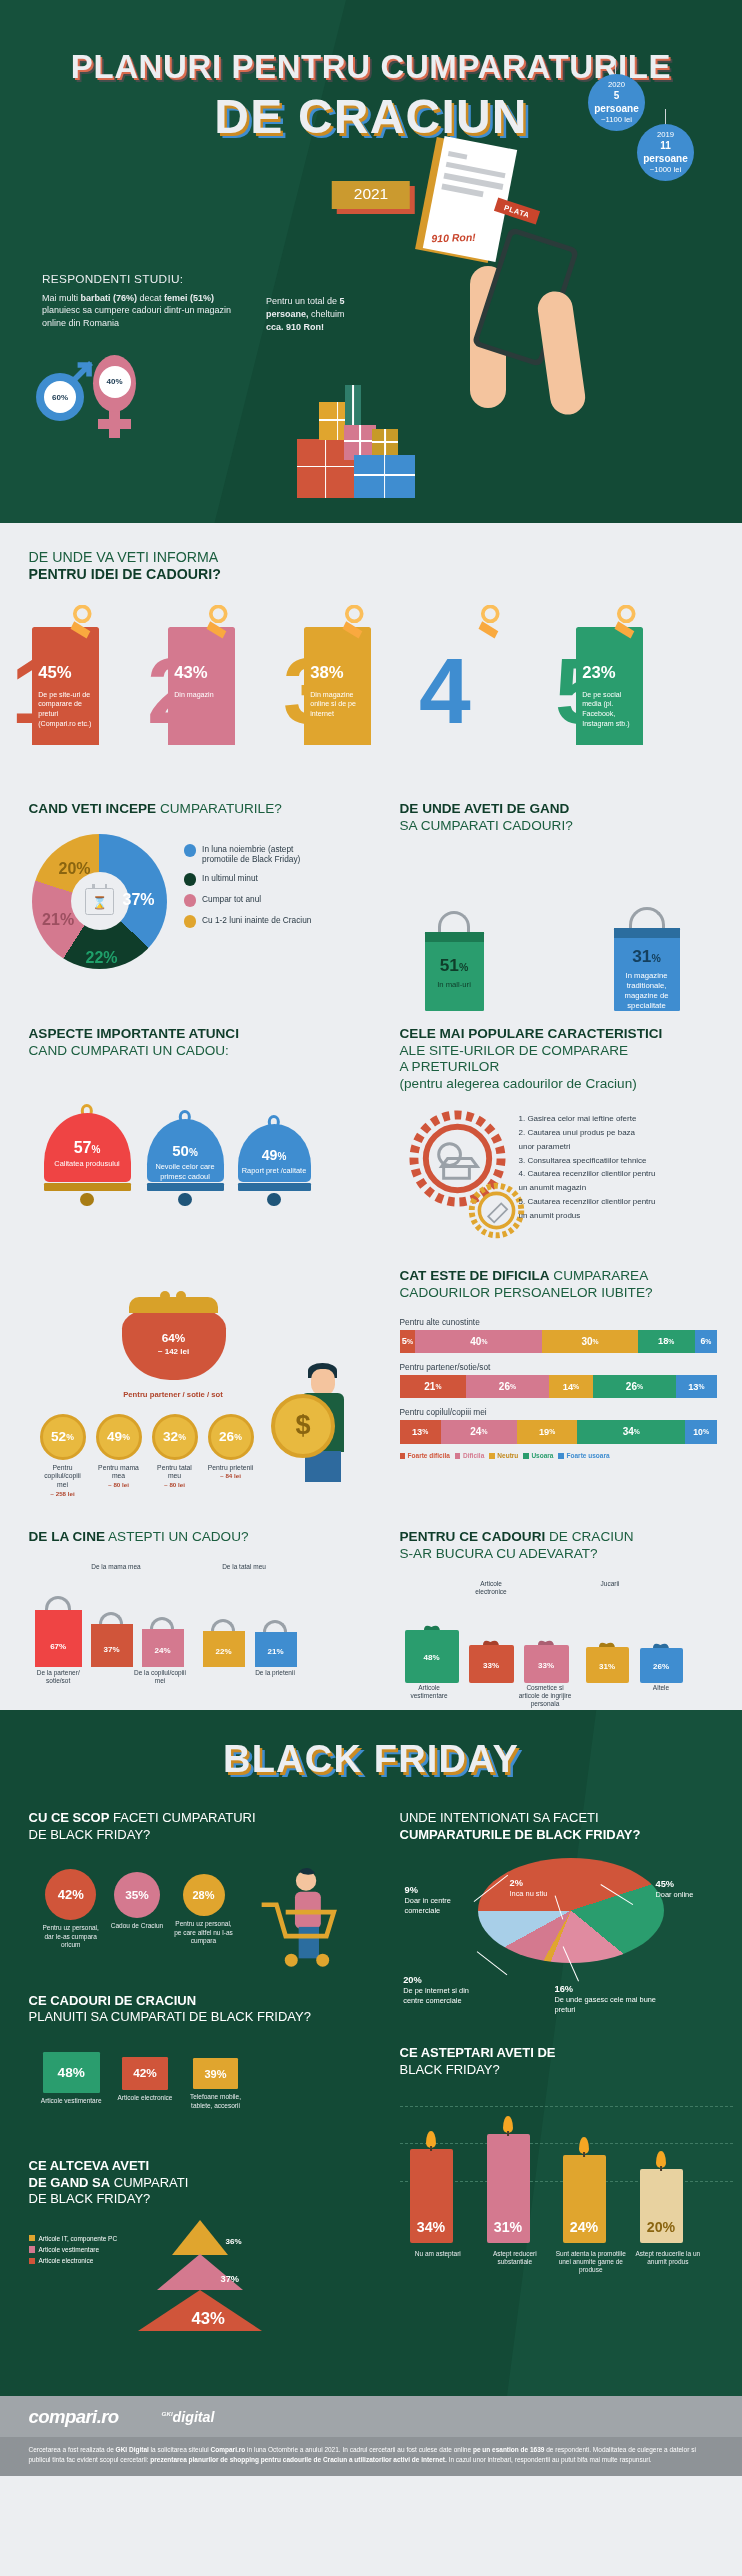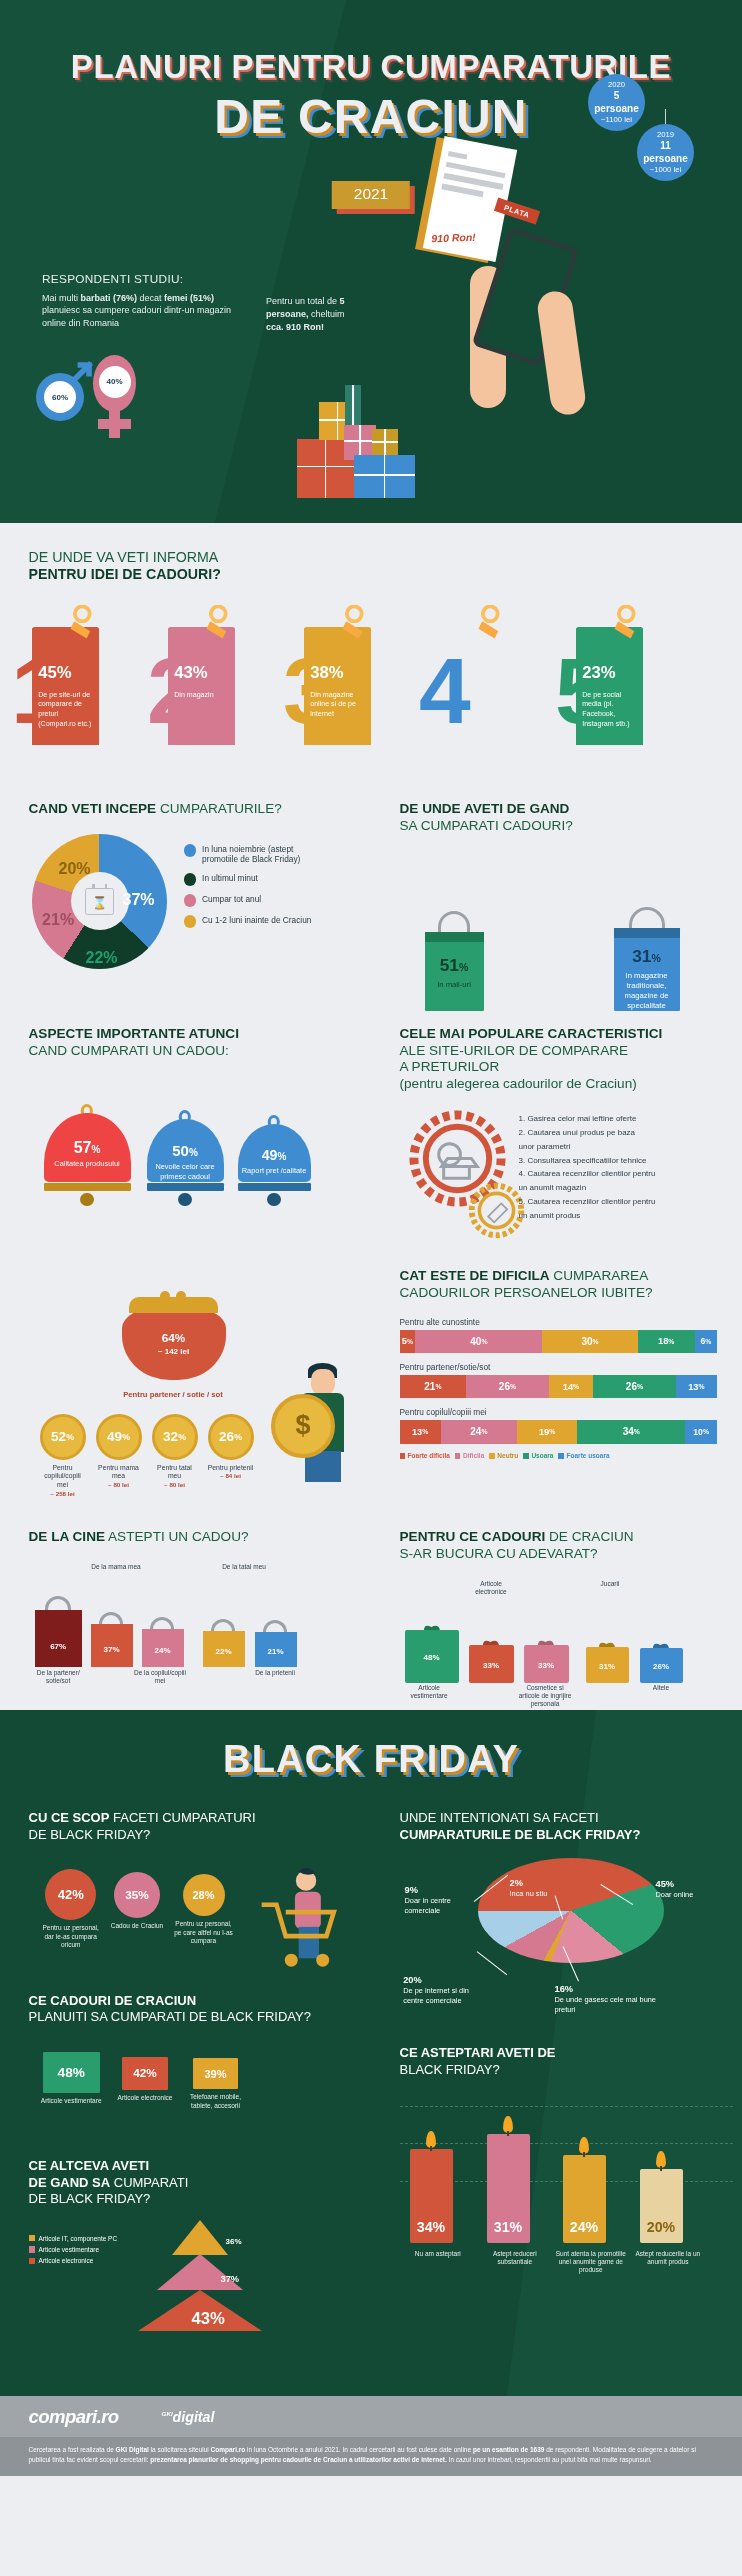--- a/index.html
+++ b/index.html
@@ -715,21 +715,21 @@
     <div class="col">
       <h2>
         <span class="h-green-b">DE LA CINE</span><span class="h-green-l"> ASTEPTI UN CADOU?</span>
       </h2>
       <div class="bagrow">
         <div class="minilbl" style="left:61px;top:0;width:53px">De la mama mea</div>
         <div class="minilbl" style="left:189px;top:0;width:53px">De la tatal meu</div>
 
         <div class="bg2" style="left:6.2px">
           <div class="handle" style="left:10px;top:-13.6px;width:26px;height:16px"></div>
-          <div class="body" style="width:47px;height:57px;background:#7f1d1d">
+          <div class="body" style="width:47px;height:57px;background:#ef4444">
               <div class="pc"><span>67</span><span>%</span></div>
             </div>
         </div>
         <div class="bg2" style="left:62px">
           <div class="handle" style="left:8.7px;top:-12.4px;width:23.5px;height:15px"></div>
           <div class="body" style="width:42px;height:43px;background:#d0553a">
               <div class="pc" style="padding-top:16px"><span>37</span><span>%</span></div>
             </div>
         </div>
         <div class="bg2" style="left:113px">

